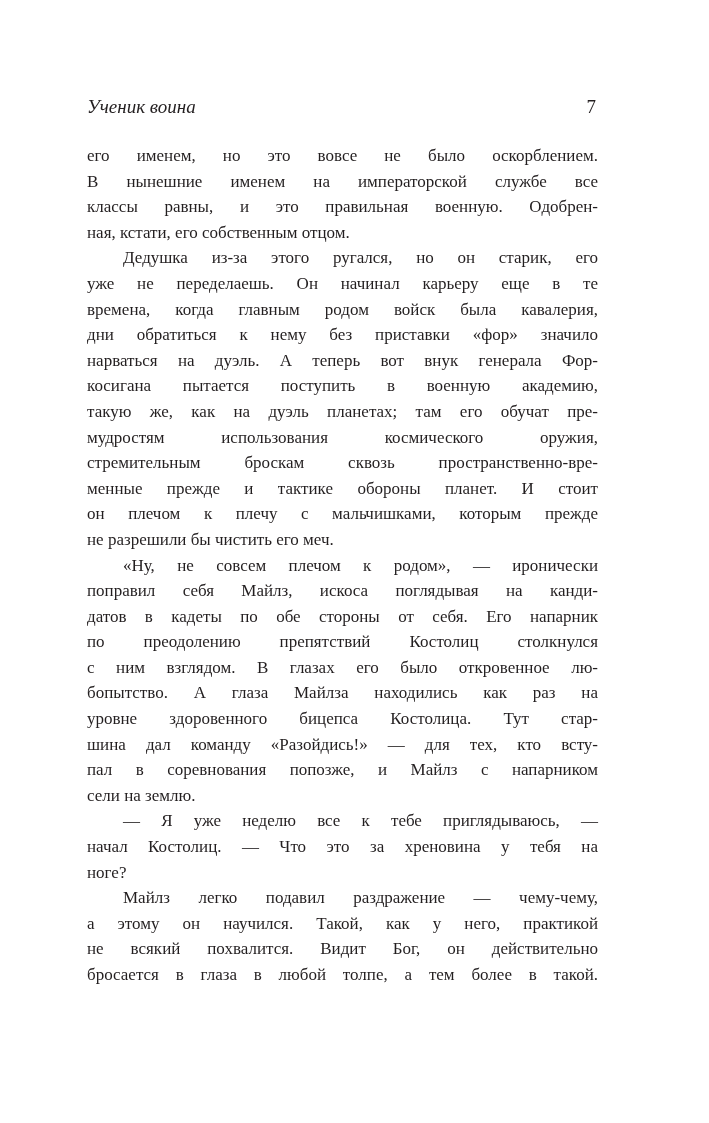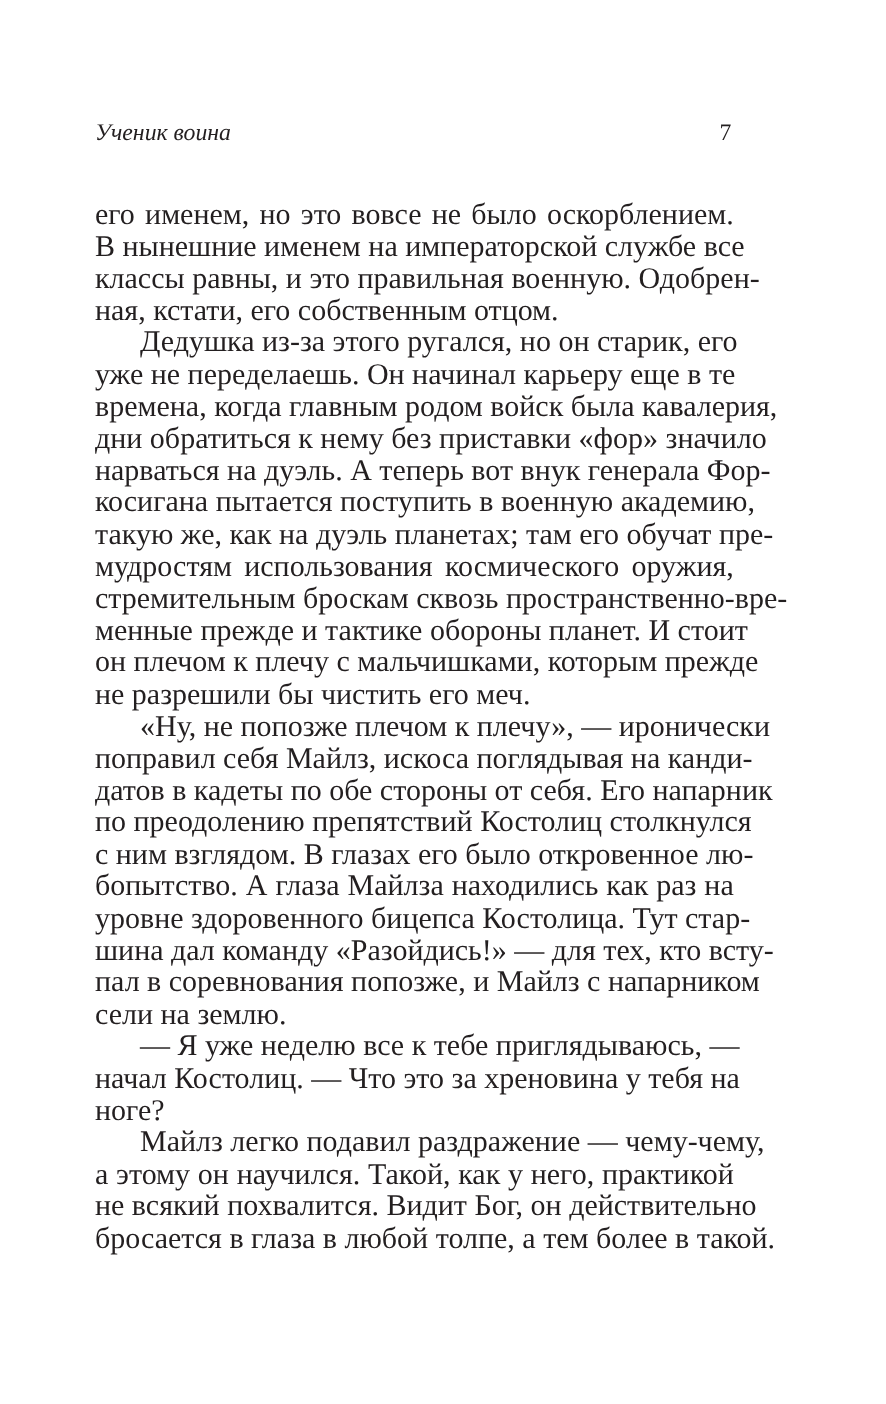--- a/index.html
+++ b/index.html
@@ -1,23 +1,23 @@
 <!DOCTYPE html>
 <html><head>
 <meta charset="utf-8">
 <style>
   html, body { margin: 0; padding: 0; background: #ffffff; }
   body { width: 709px; height: 1123px; position: relative; overflow: hidden; }
-  .page { position: absolute; left: 76px; top: 96px; width: 511px; color: #231f20;
+  .page { position: absolute; left: 87px; top: 96px; width: 511px; color: #231f20;
           font-family: "Liberation Serif", "DejaVu Serif", serif; }
   .running-head { display: flex; justify-content: space-between; align-items: baseline;
           font-size: 19px; height: 30px; }
   .running-head .title { font-style: italic; }
   .running-head .num { padding-right: 2px; }
-  .body-text { margin-top: 34px; font-size: 24px; line-height: 25.6px; }
+  .body-text { margin-top: 17px; font-size: 17px; line-height: 25.6px; }
   .line { display: block; white-space: nowrap; text-align: justify; text-align-last: justify; }
   .line.last { text-align-last: left; }
   .line.indent { text-indent: 36px; }
 </style>
 </head>
 <body>
 
 <div class="page">
   <div class="running-head">
     <span class="title">Ученик воина</span>
@@ -33,21 +33,21 @@
       <span class="line">времена, когда главным родом войск была кавалерия,</span>
       <span class="line">дни обратиться к нему без приставки «фор» значило</span>
       <span class="line">нарваться на дуэль. А теперь вот внук генерала Фор-</span>
       <span class="line">косигана пытается поступить в военную академию,</span>
       <span class="line">такую же, как на дуэль планетах; там его обучат пре-</span>
       <span class="line">мудростям использования космического оружия,</span>
       <span class="line">стремительным броскам сквозь пространственно-вре-</span>
       <span class="line">менные прежде и тактике обороны планет. И стоит</span>
       <span class="line">он плечом к плечу с мальчишками, которым прежде</span>
       <span class="line last">не разрешили бы чистить его меч.</span>
-      <span class="line indent">«Ну, не попозже плечом к плечу», — иронически</span>
+      <span class="line indent">«Ну, не совсем плечом к родом», — иронически</span>
       <span class="line">поправил себя Майлз, искоса поглядывая на канди-</span>
       <span class="line">датов в кадеты по обе стороны от себя. Его напарник</span>
       <span class="line">по преодолению препятствий Костолиц столкнулся</span>
       <span class="line">с ним взглядом. В глазах его было откровенное лю-</span>
       <span class="line">бопытство. А глаза Майлза находились как раз на</span>
       <span class="line">уровне здоровенного бицепса Костолица. Тут стар-</span>
       <span class="line">шина дал команду «Разойдись!» — для тех, кто всту-</span>
       <span class="line">пал в соревнования попозже, и Майлз с напарником</span>
       <span class="line last">сели на землю.</span>
       <span class="line indent">— Я уже неделю все к тебе приглядываюсь, —</span>

